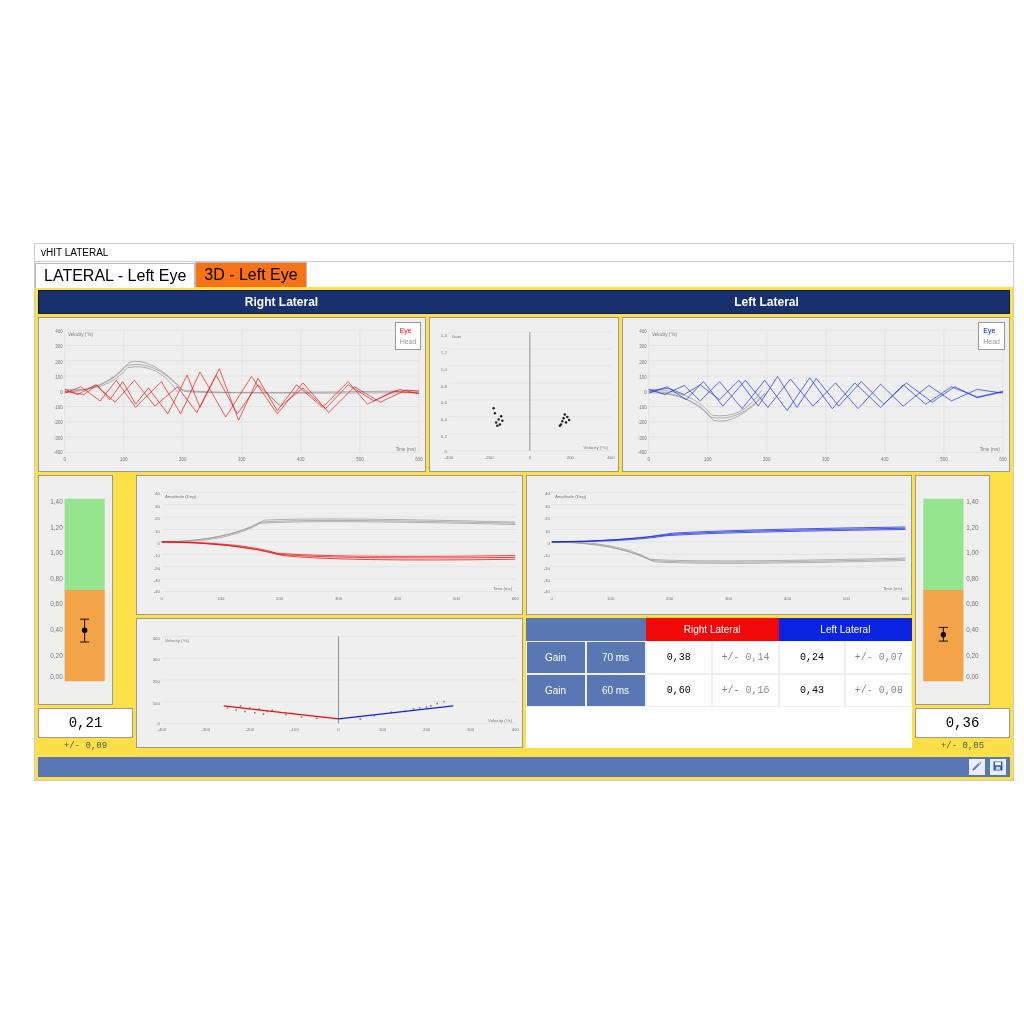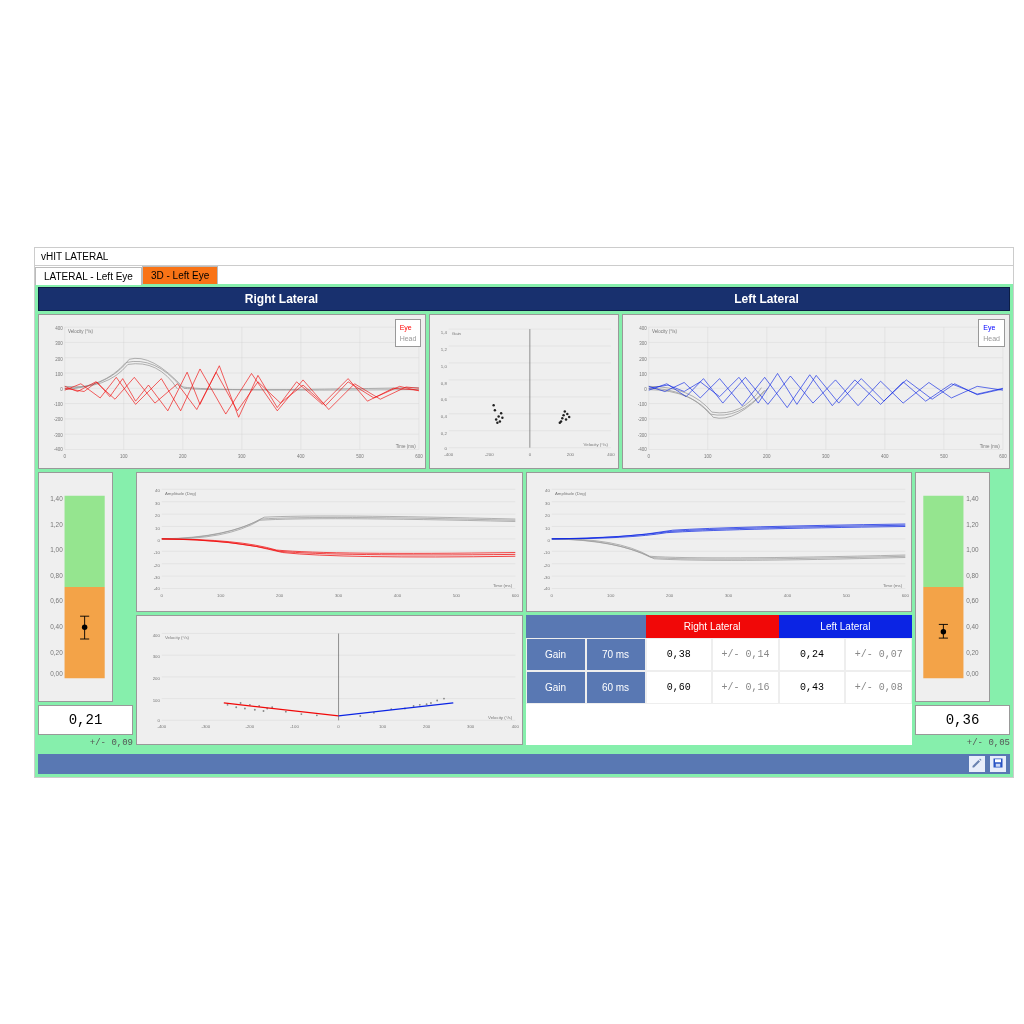--- a/index.html
+++ b/index.html
@@ -12,28 +12,28 @@
     position: relative;
     display:flex; align-items:center; justify-content:center;
   }
   .app-window {
     width: 980px;
     background: #fff;
     border: 1px solid #ccc;
     margin-left: 24px;
   }
   .title-bar { padding: 3px 6px; font-size: 10px; border-bottom:1px solid #ccc;}
-  .tabbar { display:flex; font-size:10px; }
+  .tabbar { display:flex; font-size:16px; }
   .tab {
     padding:3px 8px; border:1px solid #bbb; border-bottom:none;
     background:#f97316; cursor:pointer;
   }
   .tab.active { background:#fff; position:relative; top:1px;}
   .content {
-    background:#86efac;
+    background:#fde047;
     padding:3px;
   }
   .header-bar {
     display:flex; background:#18306e; color:#fff; font-weight:bold;
     text-align:center; border:1px solid #0c1d44;
   }
   .header-bar > div { flex:1; padding:4px; font-size:12px;}
   .row { display:flex; gap:3px; margin-top:3px;}
   .chart {
     background:#efefef; border:1px solid #999; position:relative;
@@ -50,21 +50,21 @@
   .legend-box.blue .le { color:#00f; }
   .gain-strip {
     background:#fff; border:1px solid #999; width:75px; display:flex; flex-direction:column;
   }
   .gain-strip .bar-area { flex:1; position:relative; background:#efefef;}
   .gain-strip .bar-area svg{width:100%;height:100%;}
   .gain-box {
     border:1px solid #999; background:#fff; text-align:center; padding:6px 0;
     font-family: "Courier New", monospace; font-size:14px; margin-top:3px;
   }
-  .gain-pm { text-align:right; font-size:9px; font-family:"Courier New",monospace; color:#555; padding:3px 0;}
+  .gain-pm { text-align:center; font-size:9px; font-family:"Courier New",monospace; color:#555; padding:3px 0;}
   .data-table {
     display:flex; flex-direction:column; font-family:"Courier New",monospace; font-size:10px;
     background:#fff;
   }
   .data-table .thead { display:flex; }
   .data-table .thead > div { flex:1; text-align:center; color:#fff; padding:6px 0; font-family:Arial;}
   .data-table .thead .sp { background:#5978b3; flex:0 0 60px;}
   .data-table .trow { display:flex; }
   .data-table .trow > div { flex:1; text-align:center; padding:10px 0; border:1px solid #eee;}
   .data-table .trow .lbl { background:#5978b3; color:#fff; font-family:Arial; flex:0 0 60px; display:flex; flex-direction:column; justify-content:center; gap:2px;}

